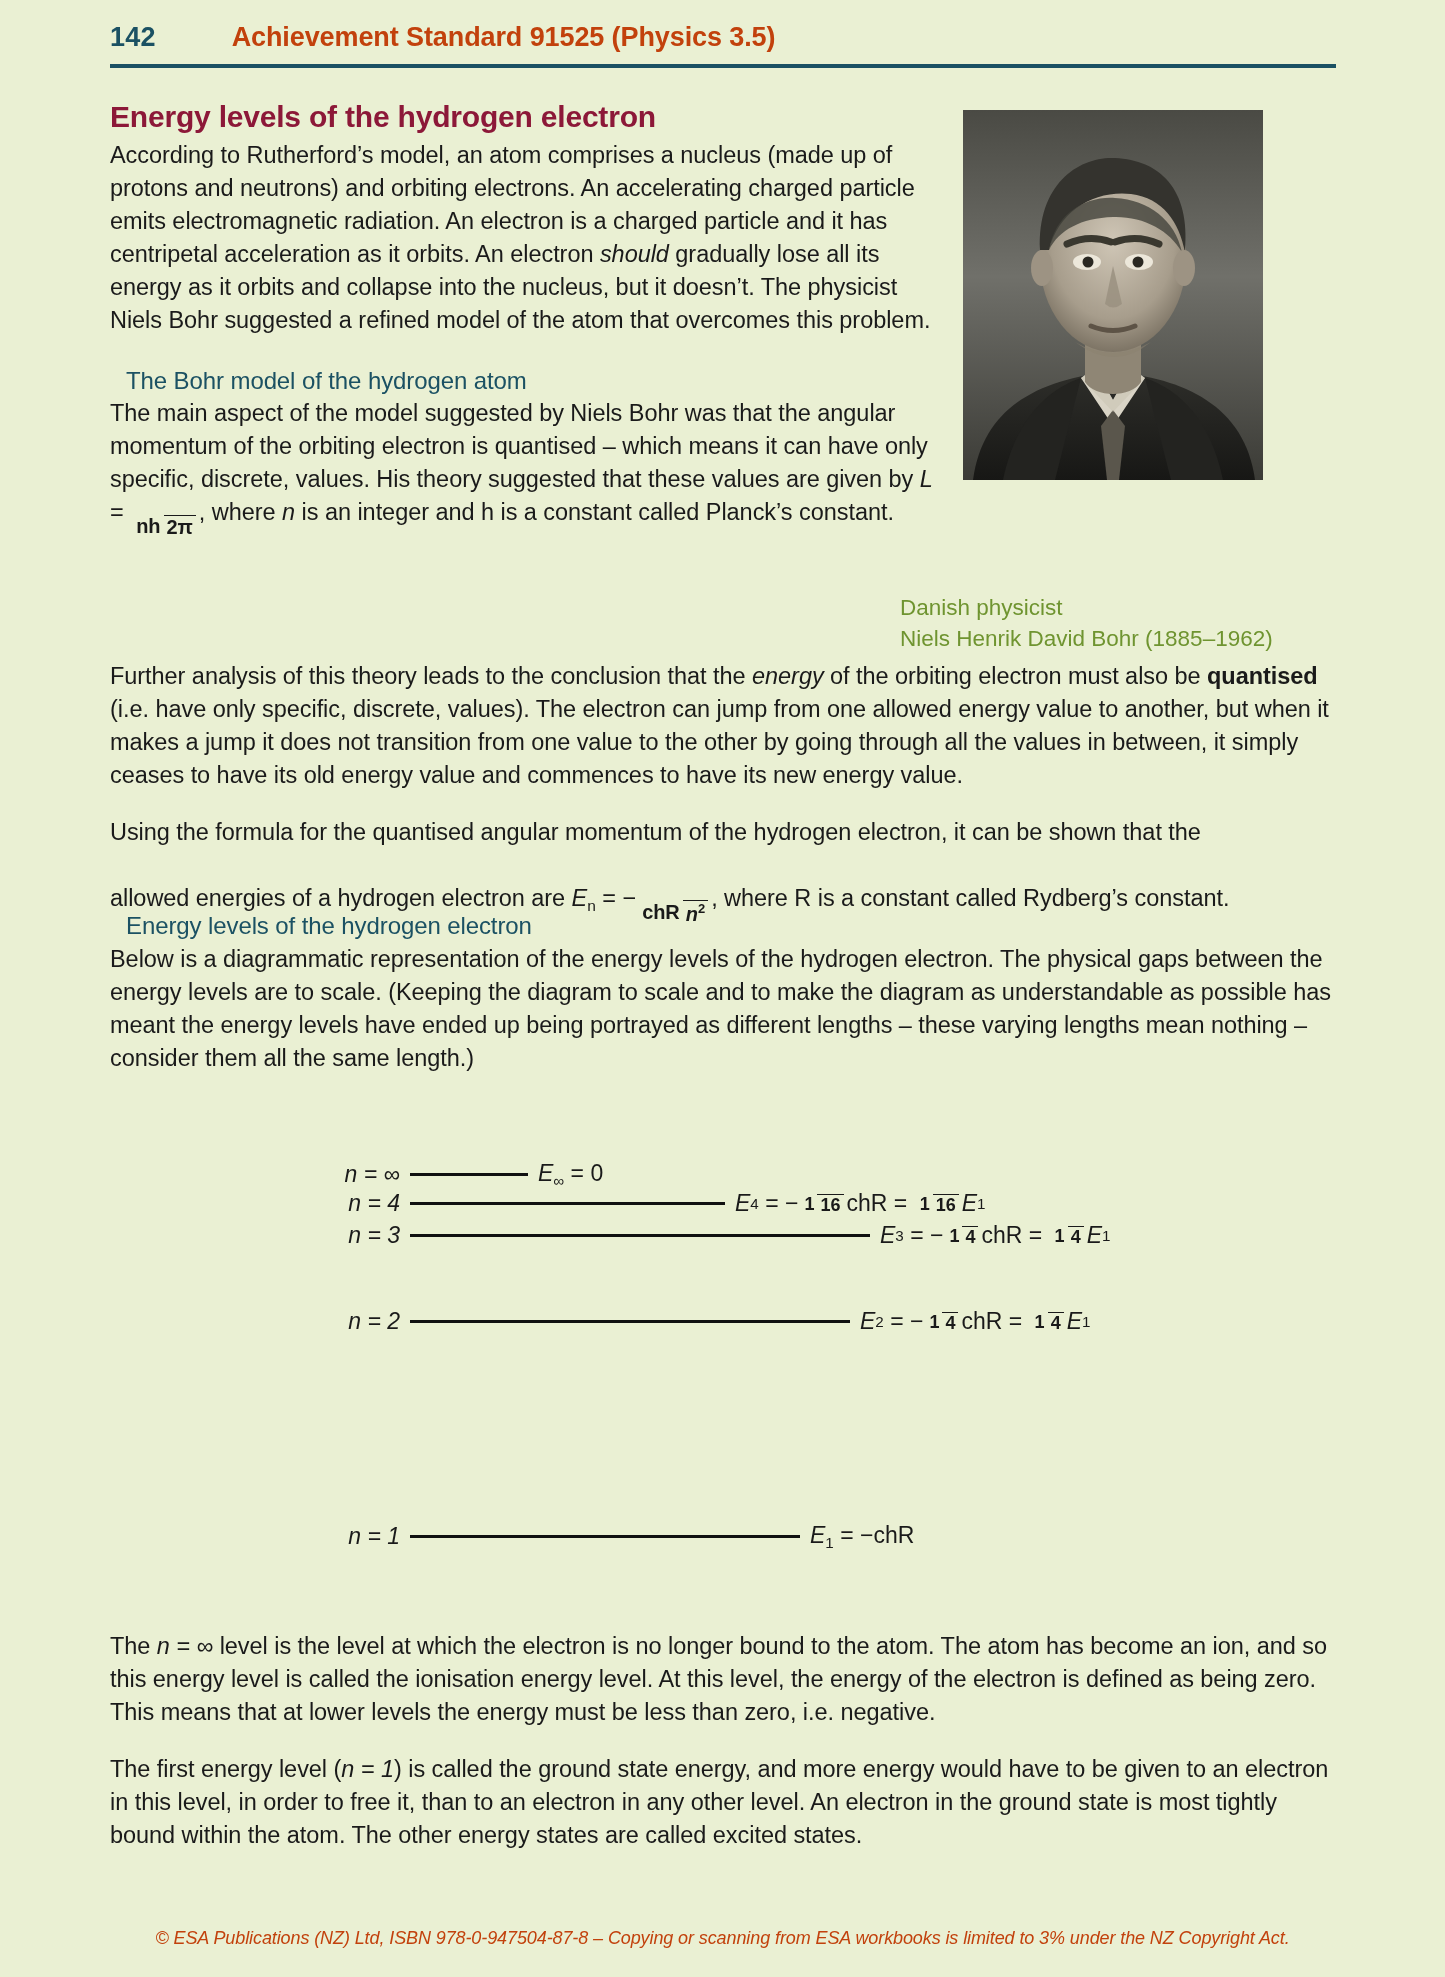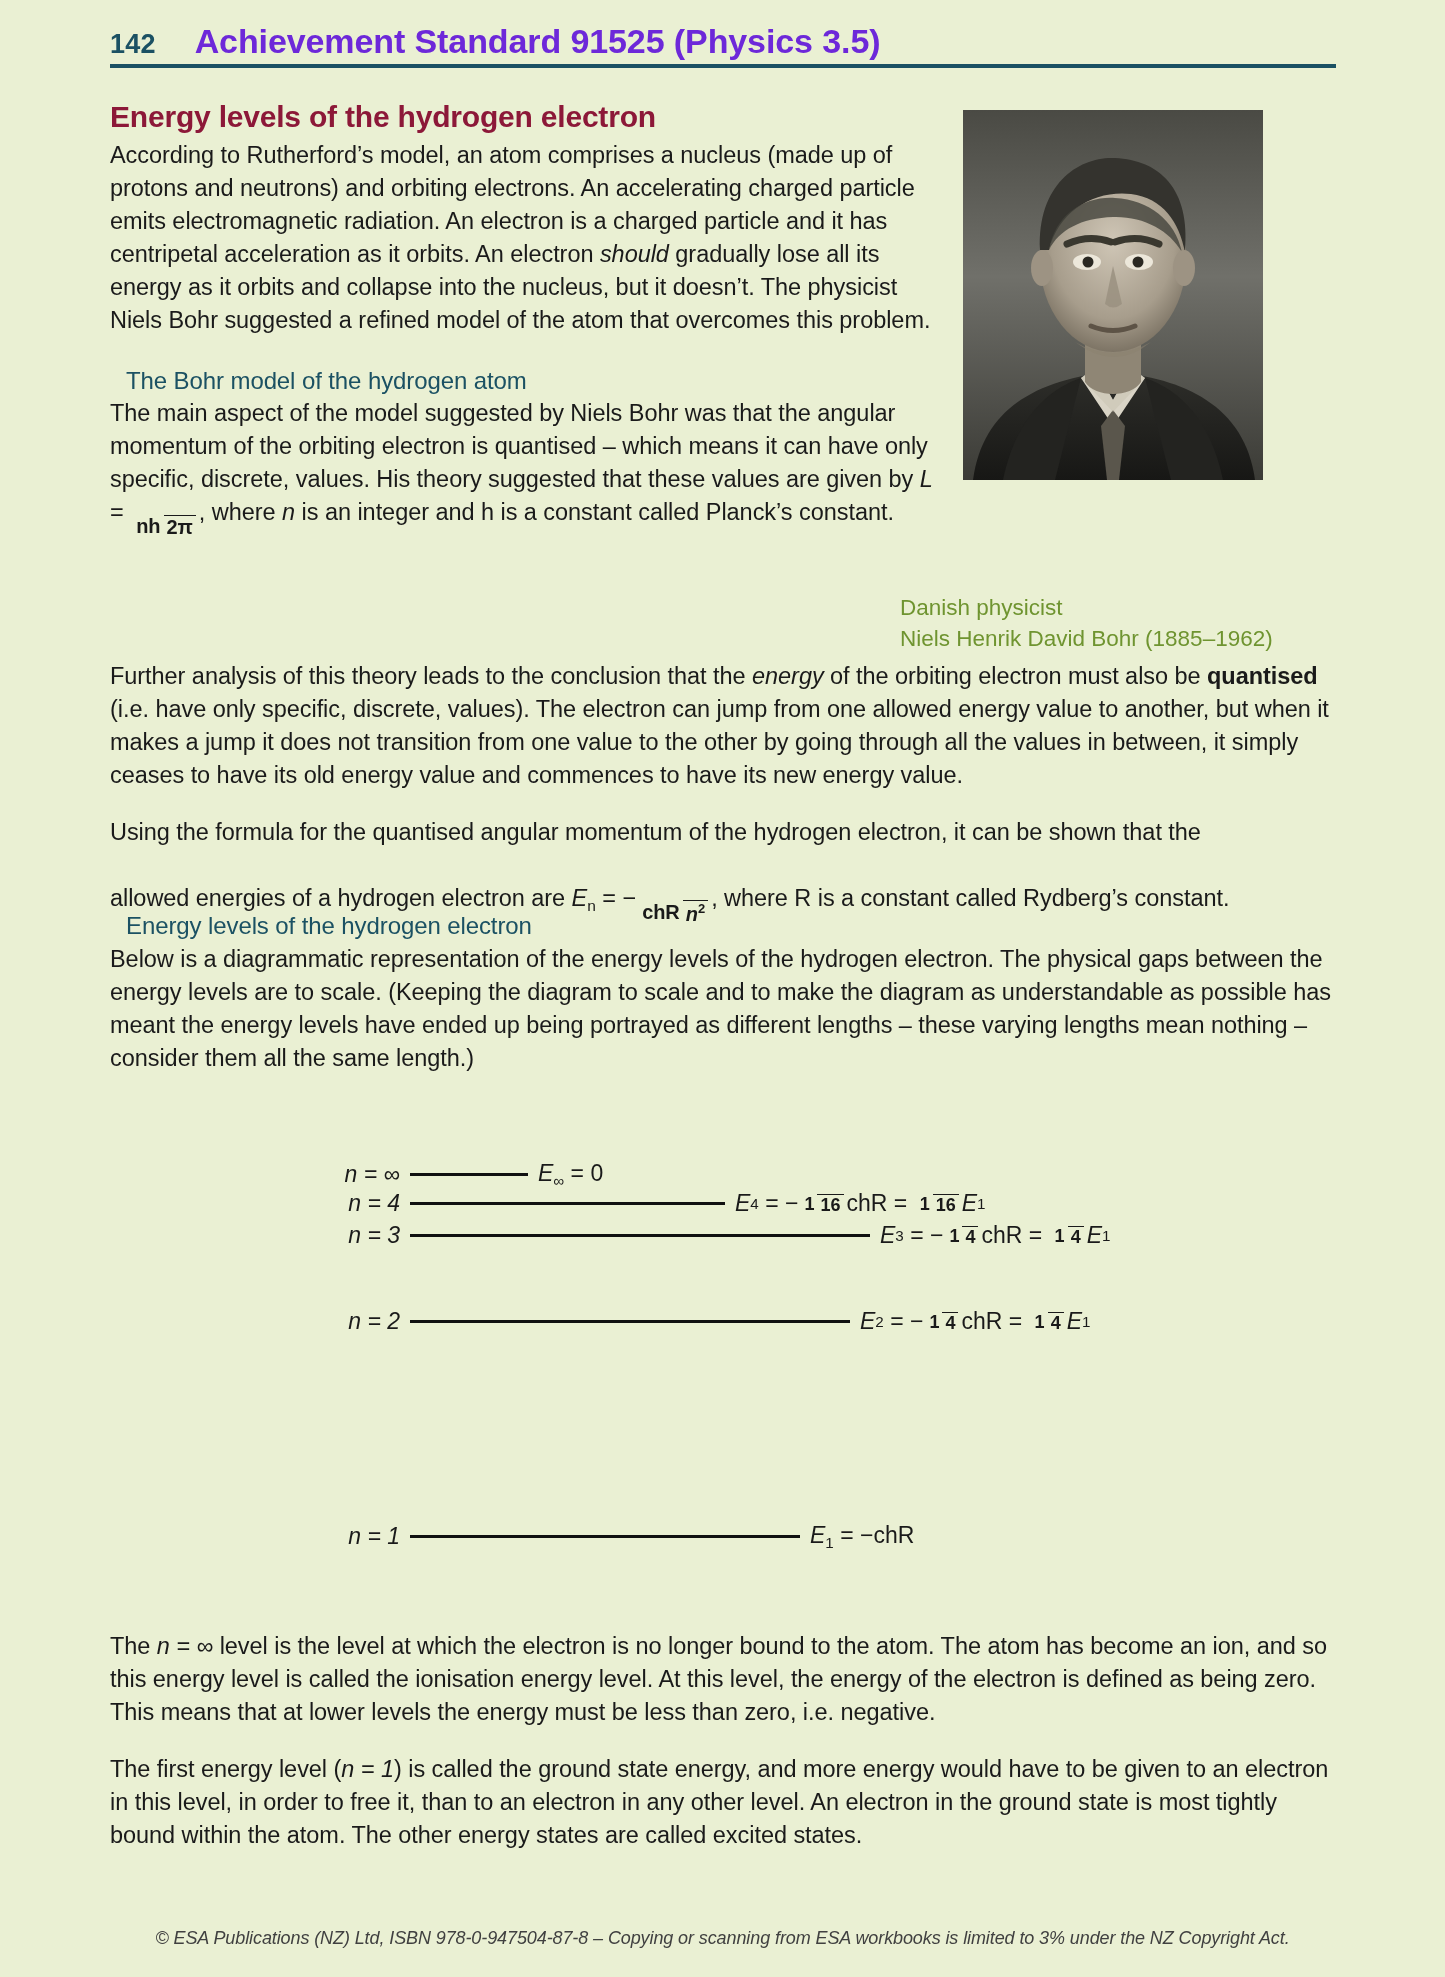--- a/index.html
+++ b/index.html
@@ -20,21 +20,21 @@
 
   
   .header{
     position:absolute;left:110px;top:22px;width:1225px;
     display:flex;align-items:baseline;
   }
   .header .pagenum{
     font-size:27px;font-weight:bold;color:#1b5163;letter-spacing:.2px;
   }
   .header .htitle{
-    font-size:34px;font-weight:bold;color:#6d28d9;margin-left:39px;letter-spacing:-.1px;
+    font-size:27px;font-weight:bold;color:#c2410c;margin-left:76px;letter-spacing:-.1px;
   }
   .headrule{
     position:absolute;left:110px;top:64px;width:1226px;height:4px;background:#1b5163;
   }
 
   
   .leftcol{
     position:absolute;left:110px;top:100px;width:830px;
   }
   .fullcol{
@@ -93,21 +93,21 @@
   .lvl .line{
     height:3px;background:#111;margin:0 10px;
   }
   .lvl .eq{font-size:23px;}
 
   .eqline{display:inline-flex;align-items:center;}
 
   
   .footer{
     position:absolute;left:0;top:1928px;width:1445px;text-align:center;
-    color:#404040;font-size:18px;font-style:italic;letter-spacing:-.1px;
+    color:#c2410c;font-size:18px;font-style:italic;letter-spacing:-.1px;
   }
 </style>
 </head>
 <body>
 
 <div class="page">
 
   <div class="header">
     <span class="pagenum">142</span>
     <span class="htitle">Achievement Standard 91525 (Physics 3.5)</span>

